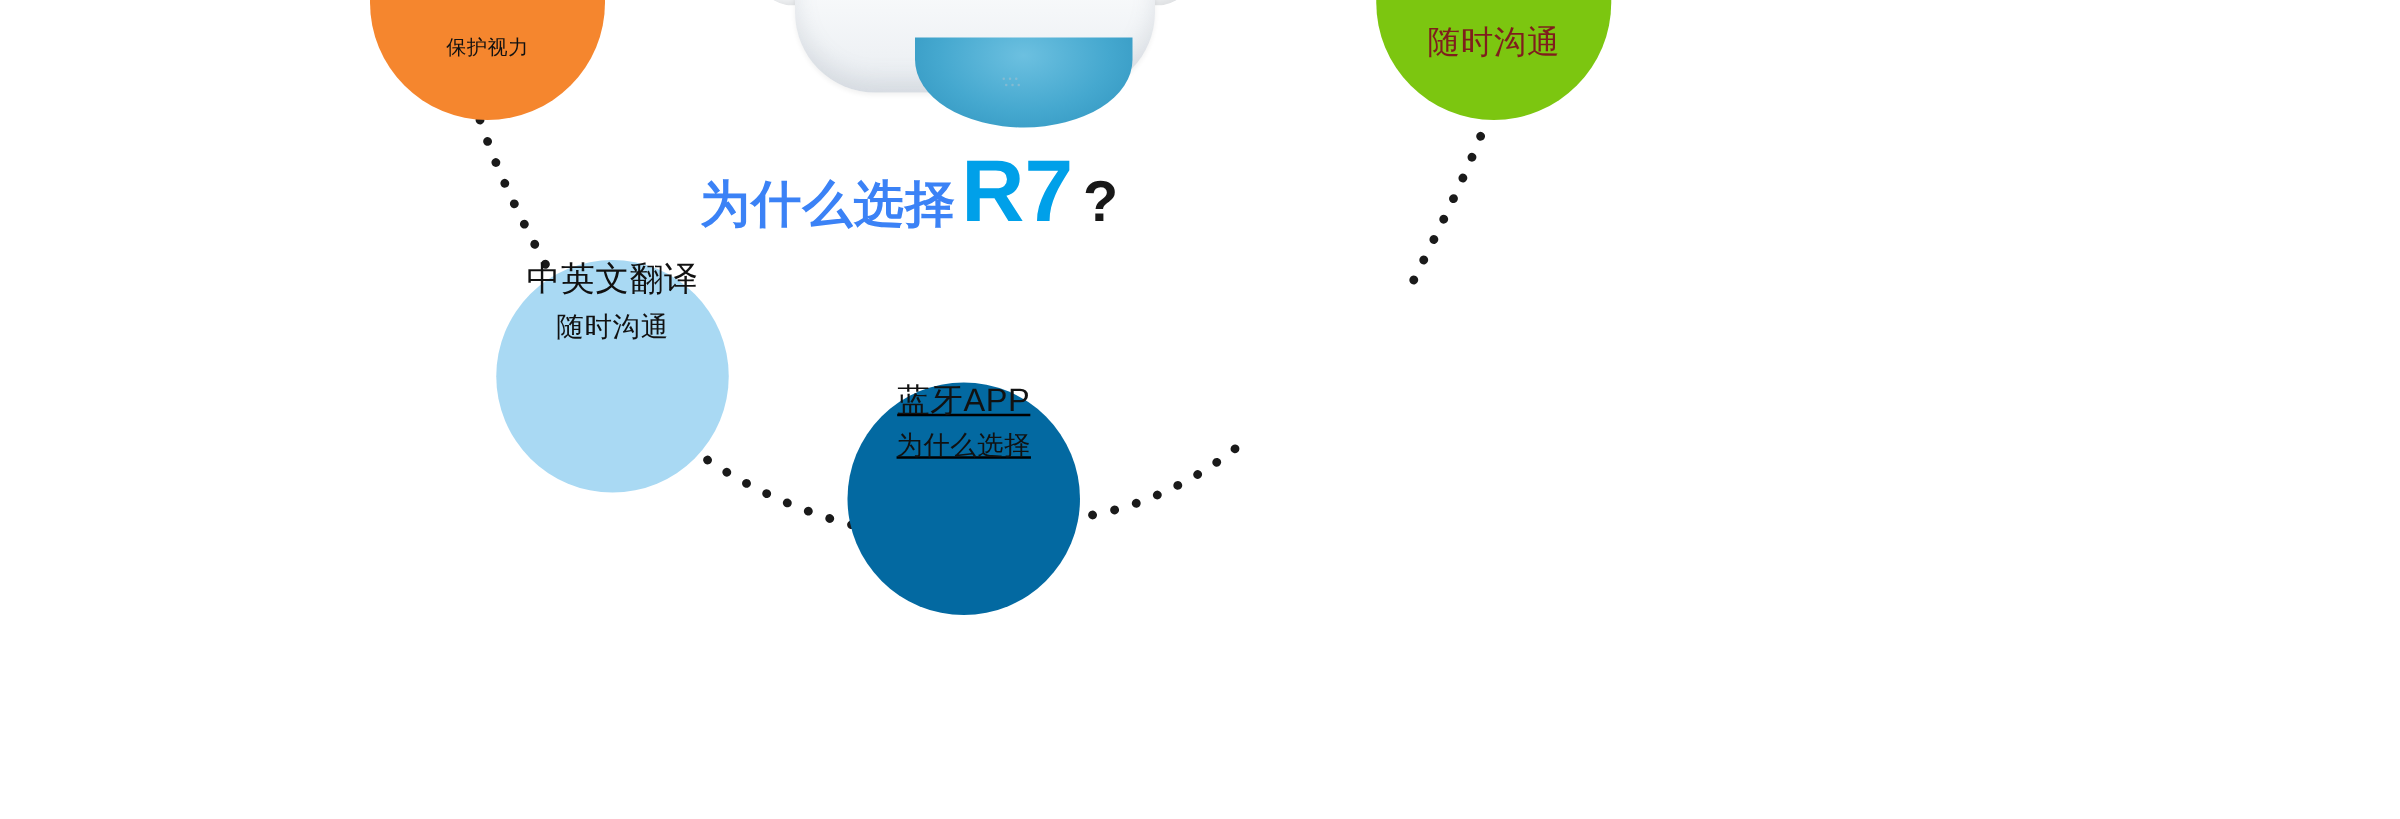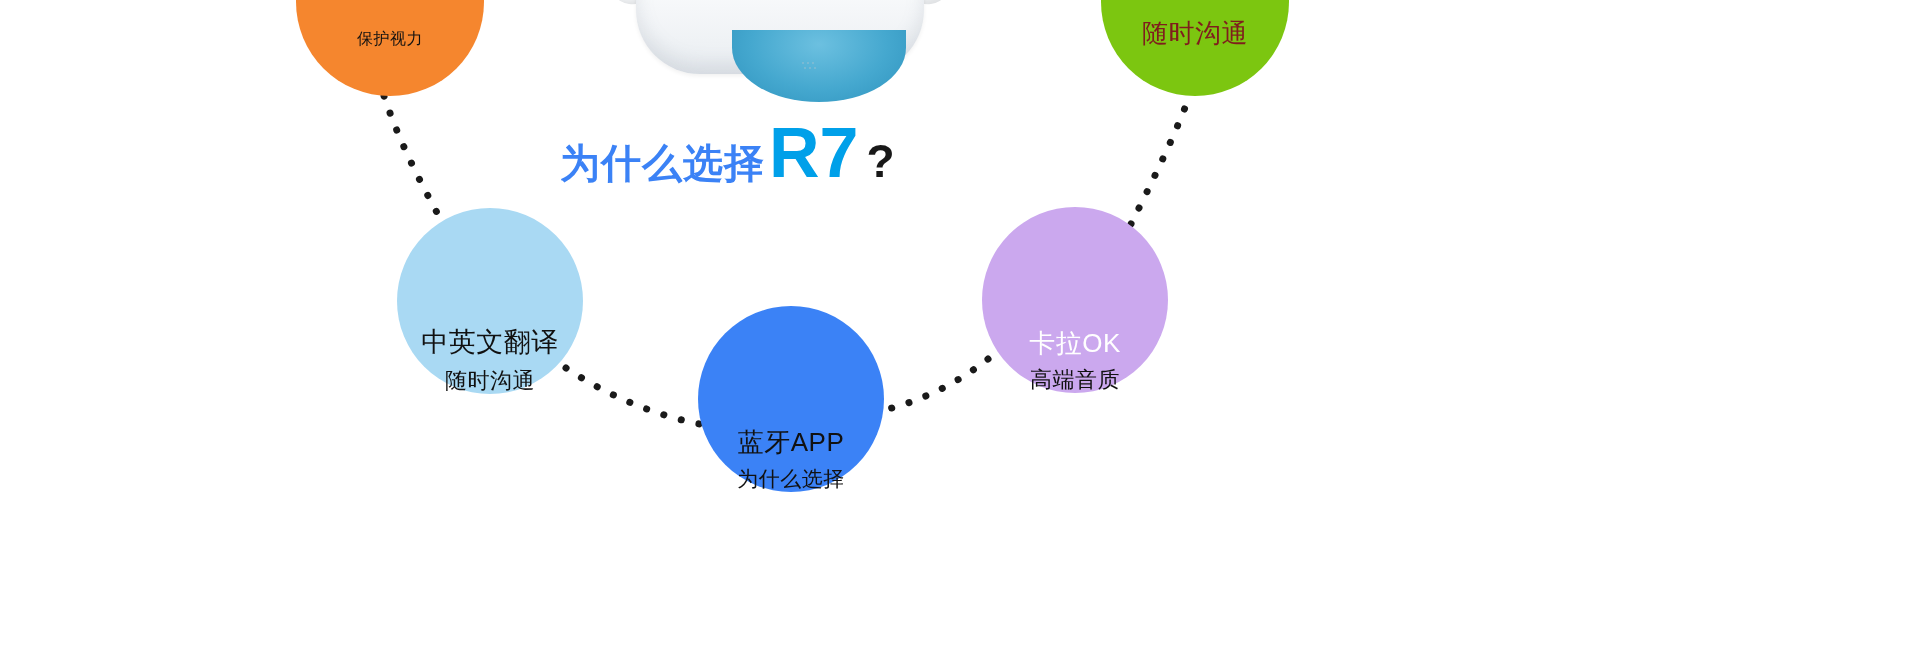--- a/index.html
+++ b/index.html
@@ -18,21 +18,21 @@
     background: #ffffff;
   }
 
   
   .bubble {
     position: absolute;
     border-radius: 50%;
     display: flex;
     flex-direction: column;
     align-items: center;
-    justify-content: flex-end;
+    justify-content: flex-start;
     text-align: center;
     line-height: 1.12;
     white-space: nowrap;
   }
   .bubble .t1 { font-weight: 400; letter-spacing: .5px; }
   .bubble .t2 { font-weight: 400; letter-spacing: .5px; }
 
   
   #bubble-eye {
     left: 296px; top: -92px;
@@ -57,23 +57,24 @@
   #bubble-translate {
     left: 397px; top: 208px;
     width: 186px; height: 186px;
     background: #A9D9F3;
   }
   #bubble-translate .t1 { font-size: 27px; color: #111111; margin-bottom: 12px; }
   #bubble-translate .t2 { font-size: 22px; color: #111111; }
 
   
   #bubble-bluetooth {
-    left: 698px; top: 306px;
+    left: 678px; top: 306px;
     width: 186px; height: 186px;
-    background: #3b82f6;
+    background: #0369a1;
+    text-decoration: underline;
   }
   #bubble-bluetooth .t1 { font-size: 26px; color: #111111; margin-bottom: 10px; }
   #bubble-bluetooth .t2 { font-size: 21px; color: #111111; line-height: 1.18; white-space: normal; width: 120px; }
 
   
   #bubble-karaoke {
     left: 982px; top: 207px;
     width: 186px; height: 186px;
     background: #CBA8EE;
   }
@@ -215,18 +216,14 @@
   <div class="bubble" id="bubble-translate">
     <span class="t1">中英文翻译</span>
     <span class="t2">随时沟通</span>
   </div>
 
   <div class="bubble" id="bubble-bluetooth">
     <span class="t1">蓝牙APP</span>
     <span class="t2">为什么选择</span>
   </div>
 
-  <div class="bubble" id="bubble-karaoke">
-    <span class="t1">卡拉OK</span>
-    <span class="t2">高端音质</span>
-  </div>
 
 </div>
 
 </body></html>

